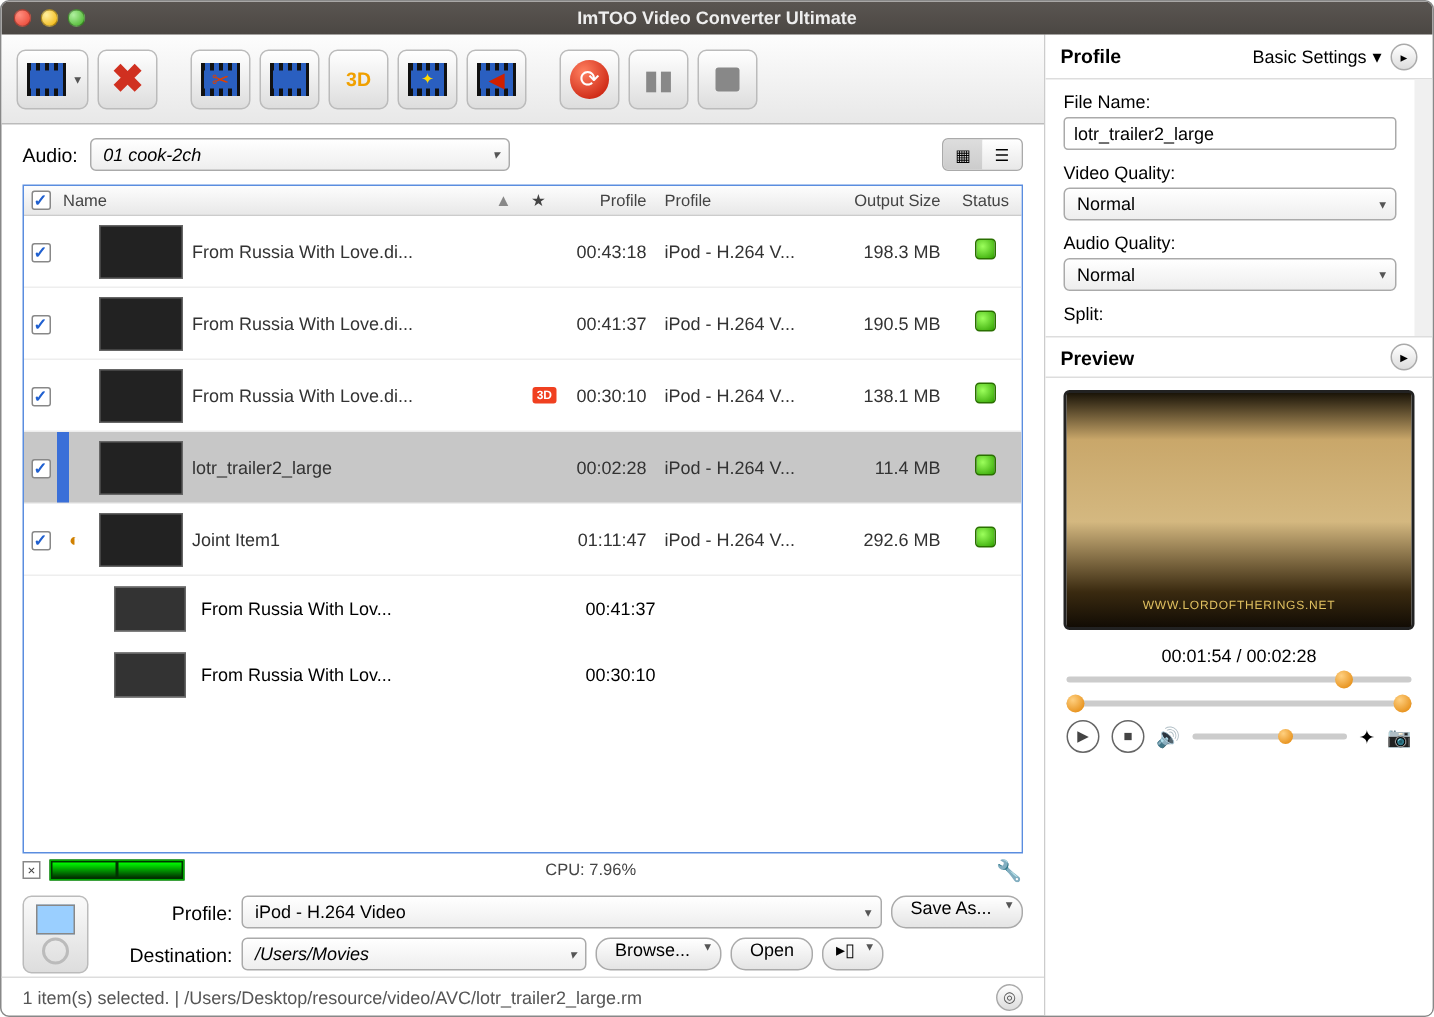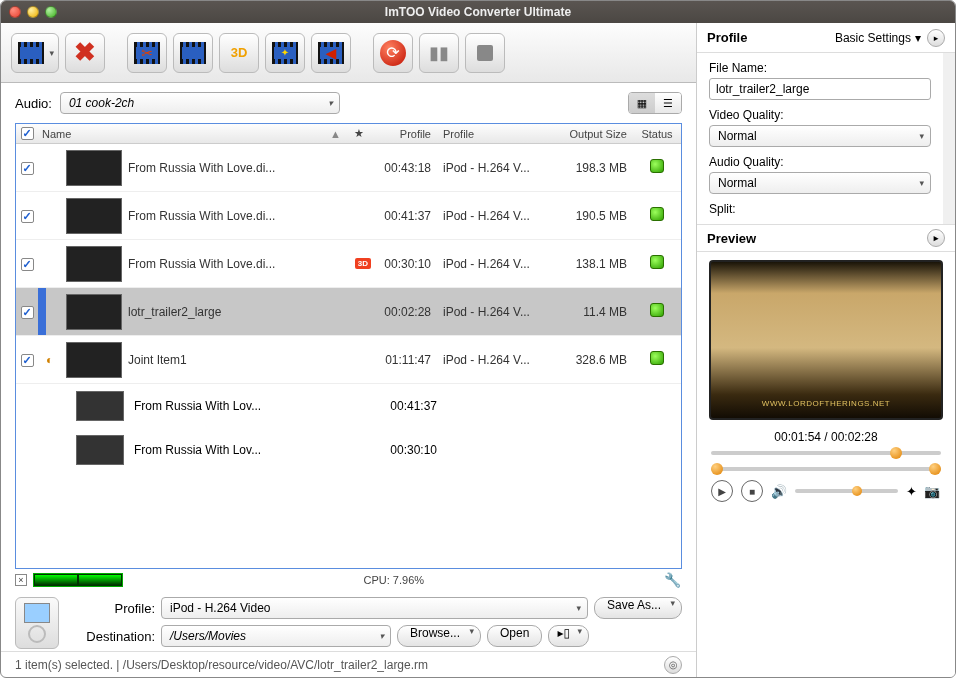--- a/index.html
+++ b/index.html
@@ -211,21 +211,21 @@
               <div class="stat"><span class="statusdot"></span></div>
             </div>
             <div class="row">
               <div class="cb"><span class="checkbox on"></span></div>
               <div class="selbar"></div>
               <span style="width:14px;color:#d08000;">◐</span>
               <div class="thumb"></div>
               <div class="fn">Joint Item1</div>
               <div class="dur">01:11:47</div>
               <div class="prof">iPod - H.264 V...</div>
-              <div class="size">328.6 MB</div>
+              <div class="size">292.6 MB</div>
               <div class="stat"><span class="statusdot"></span></div>
             </div>
             <div class="subrow">
               <div class="thumb"></div>
               <div class="fn" style="flex:1;">From Russia With Lov...</div>
               <div class="dur">00:41:37</div>
               <div style="width:244px;"></div>
             </div>
             <div class="subrow">
               <div class="thumb"></div>

